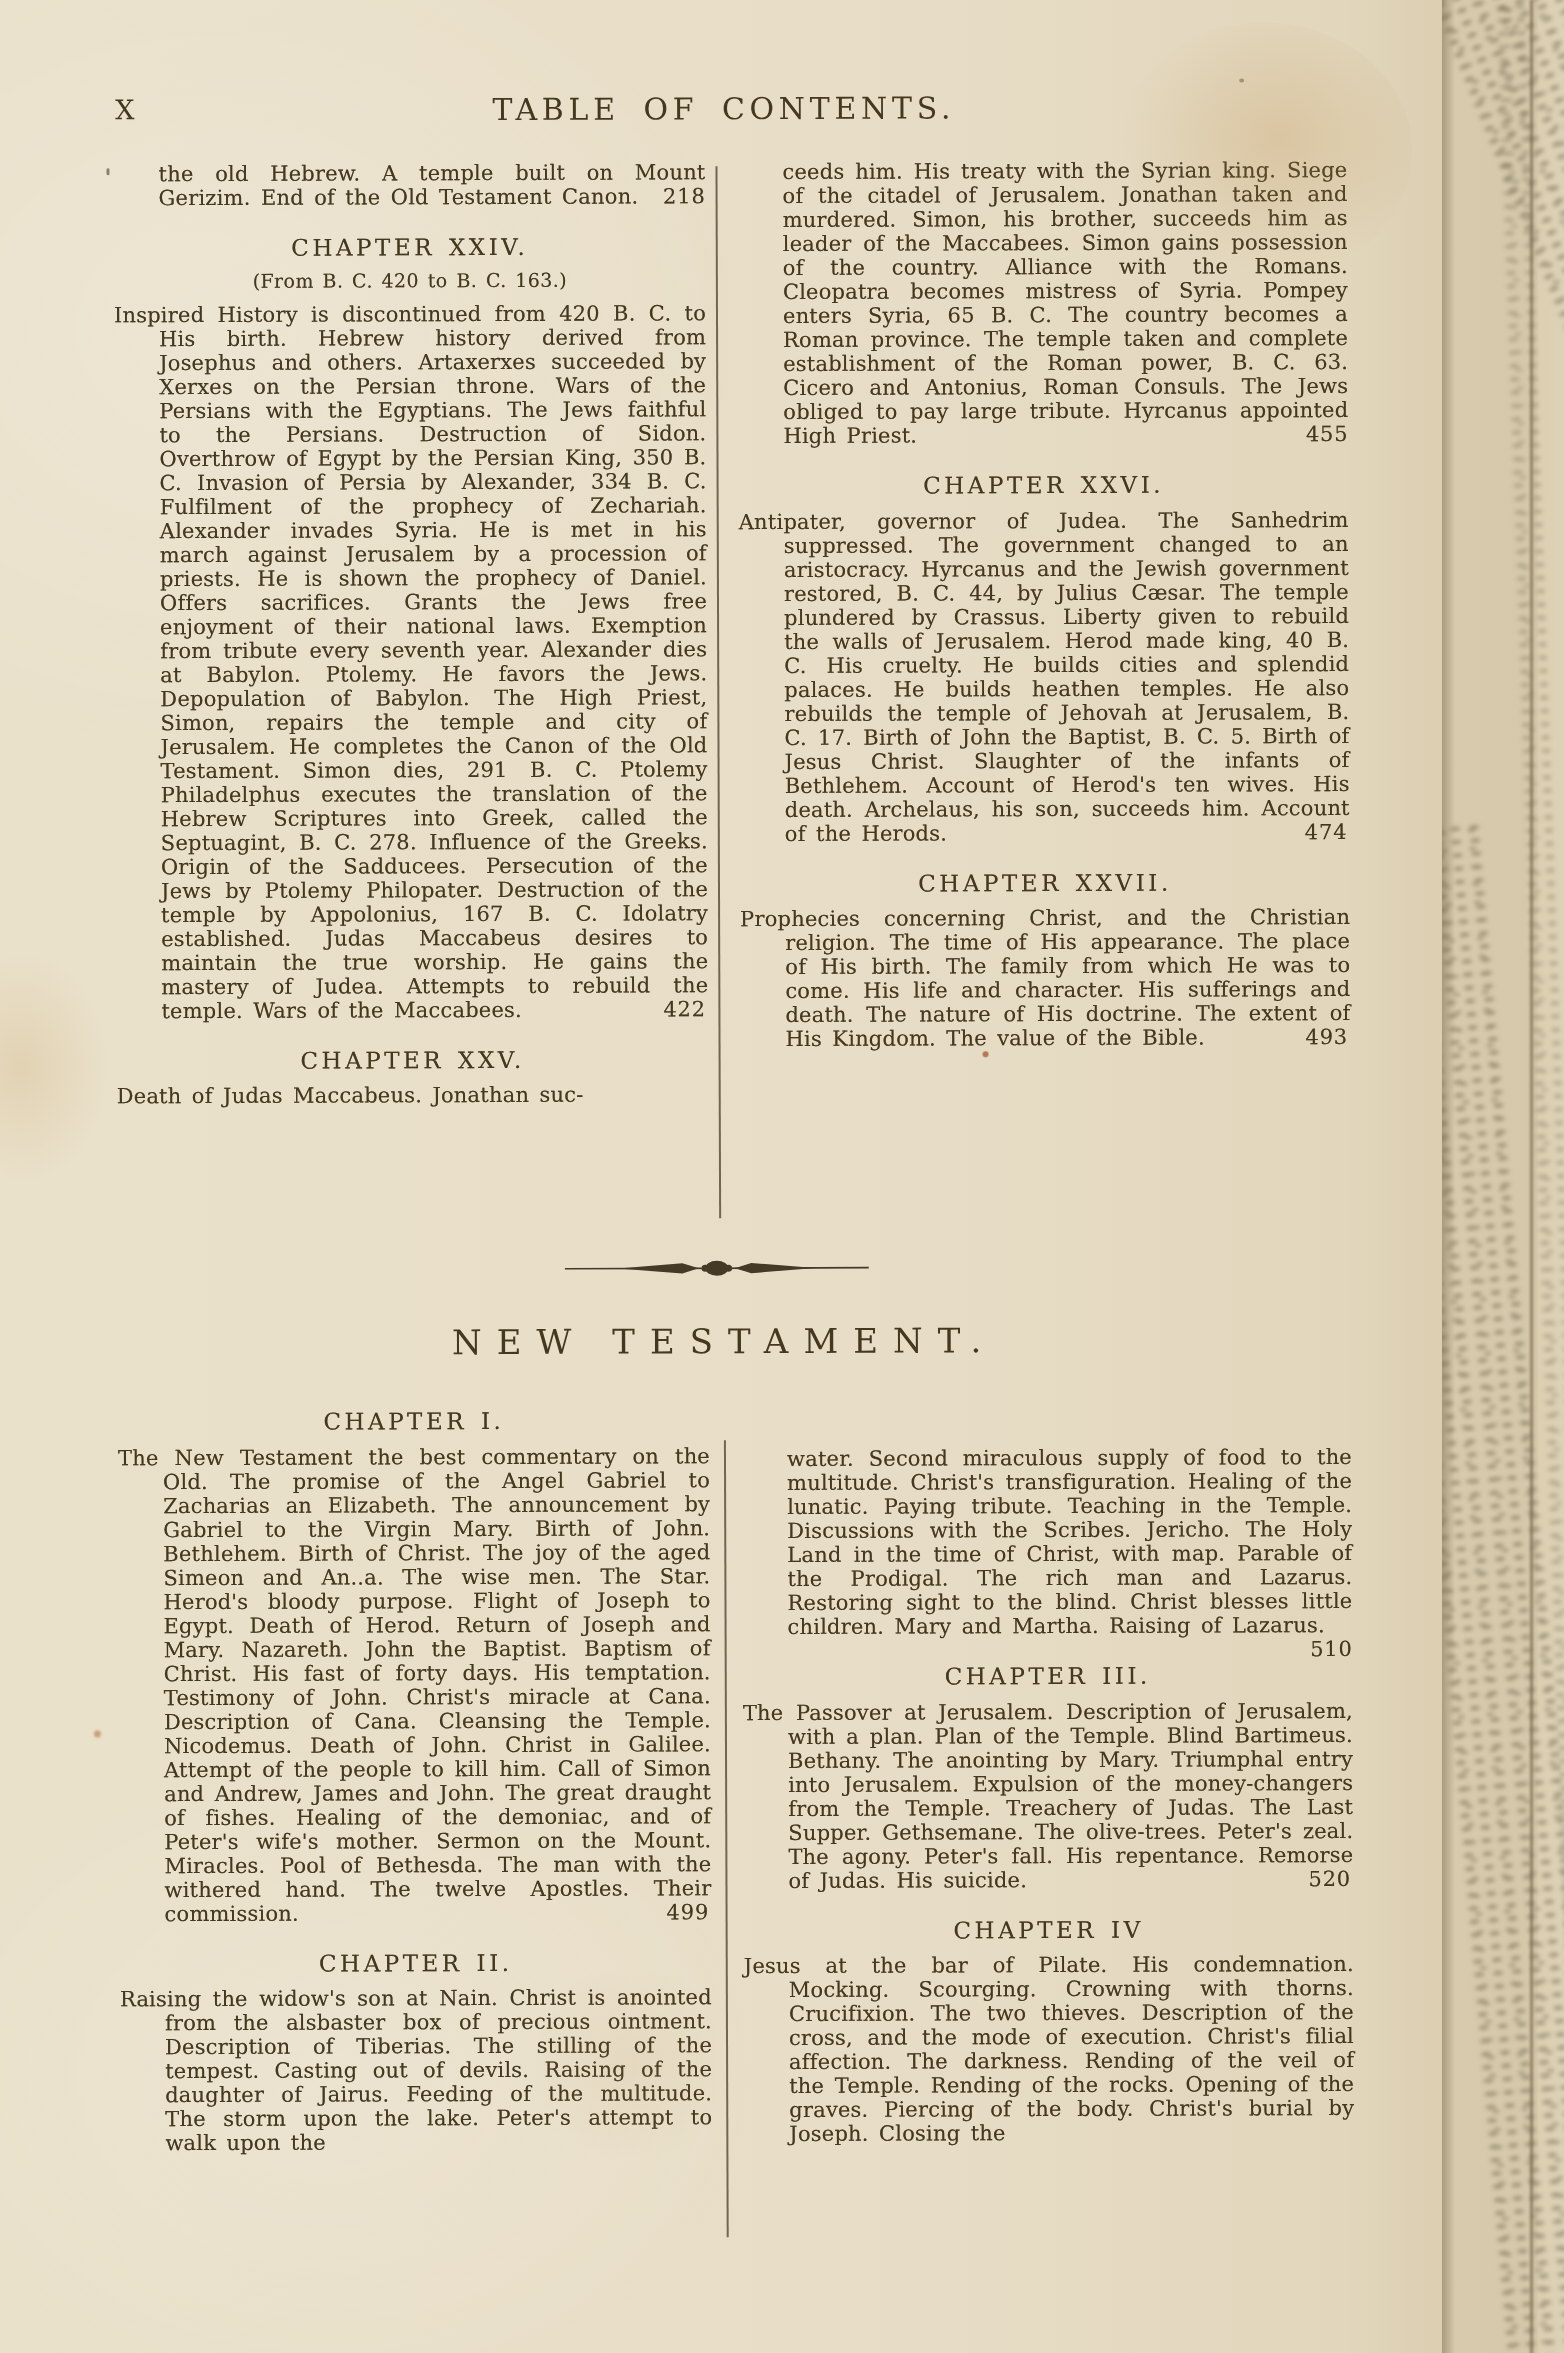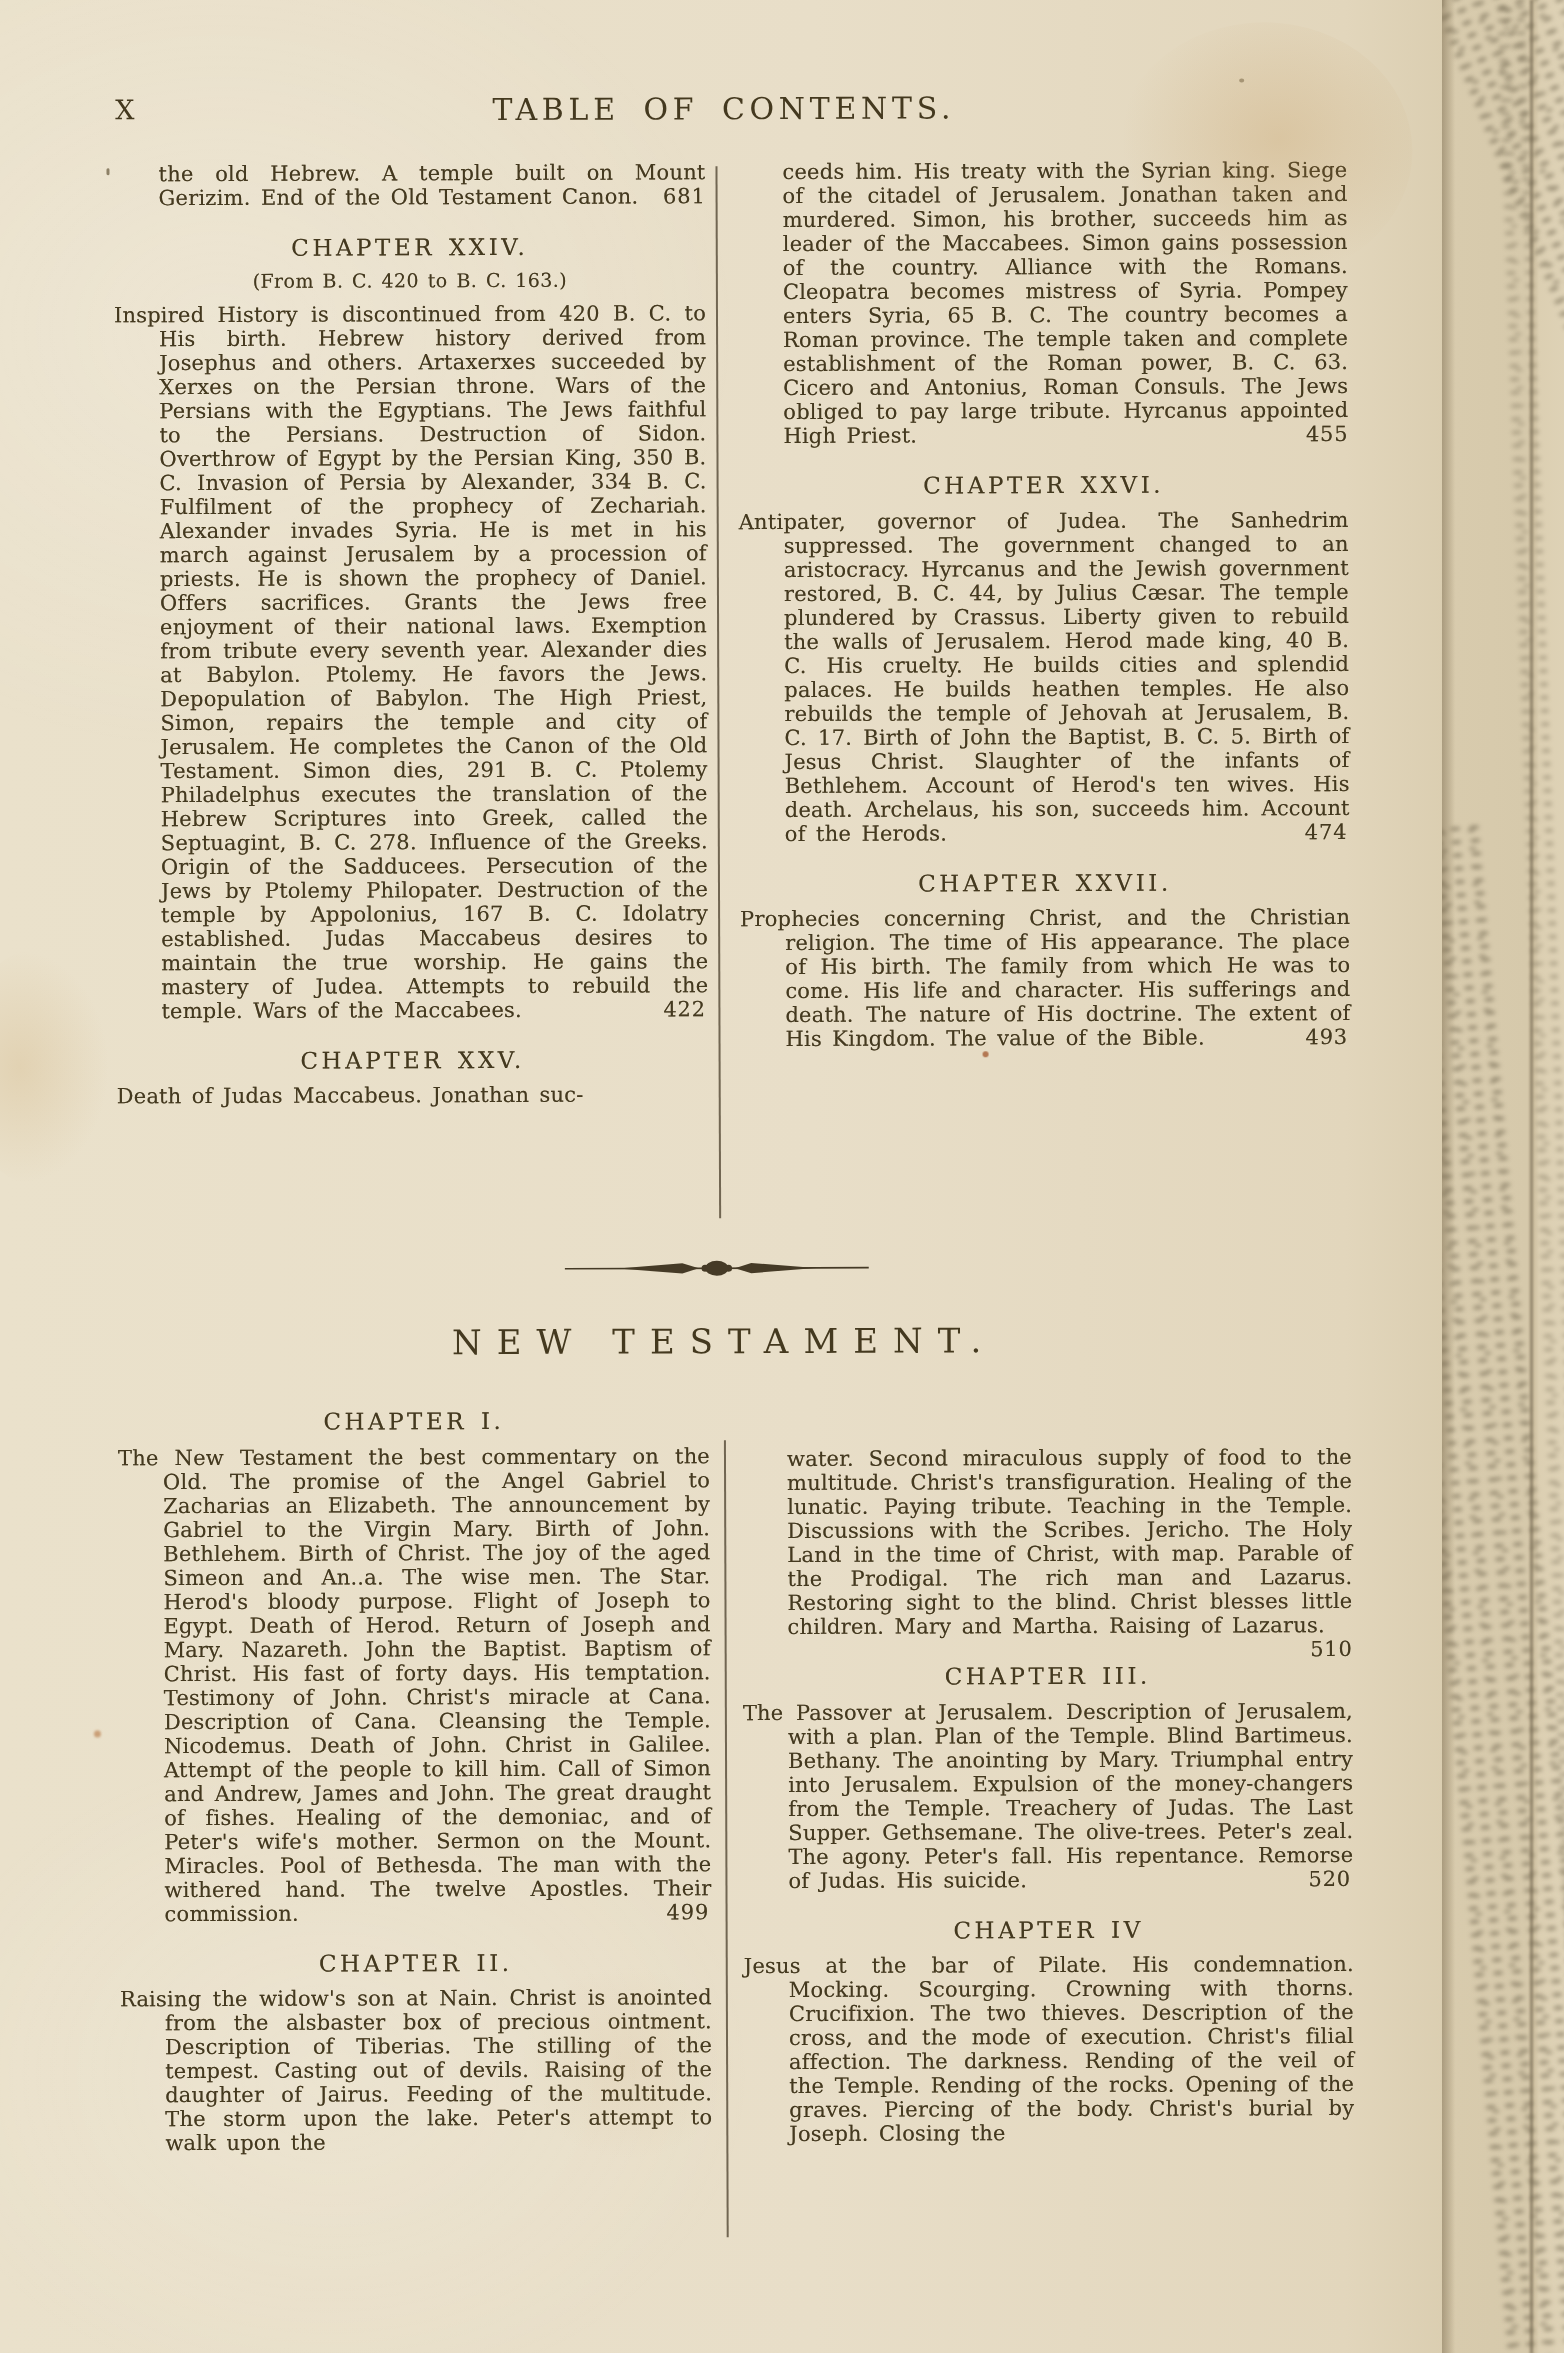--- a/index.html
+++ b/index.html
@@ -73,21 +73,21 @@
 <body>
 
 <div id="sheet">
 
   <div id="folio">X</div>
   <h1 id="page-title">TABLE OF CONTENTS.</h1>
 
   <div class="vrule" id="rule-ot"></div>
 
   <div class="col" id="ot-left">
-    <p class="cont"><span>the old Hebrew. A temple built on Mount Gerizim. End of the Old Testament Canon.</span><span class="pg">681</span></p>
+    <p class="cont"><span>the old Hebrew. A temple built on Mount Gerizim. End of the Old Testament Canon.</span><span class="pg">218</span></p>
     <h3 class="chap">CHAPTER XXIV.</h3>
     <div class="dates">(From B. C. 420 to B. C. 163.)</div>
     <p class="para"><span>Inspired History is discontinued from 420 B. C. to His birth. Hebrew history derived from Josephus and others. Artaxerxes succeeded by Xerxes on the Persian throne. Wars of the Persians with the Egyptians. The Jews faithful to the Persians. Destruction of Sidon. Overthrow of Egypt by the Persian King, 350 B. C. Invasion of Persia by Alexander, 334 B. C. Fulfilment of the prophecy of Zechariah. Alexander invades Syria. He is met in his march against Jerusalem by a procession of priests. He is shown the prophecy of Daniel. Offers sacrifices. Grants the Jews free enjoyment of their national laws. Exemption from tribute every seventh year. Alexander dies at Babylon. Ptolemy. He favors the Jews. Depopulation of Babylon. The High Priest, Simon, repairs the temple and city of Jerusalem. He completes the Canon of the Old Testament. Simon dies, 291 B. C. Ptolemy Philadelphus executes the translation of the Hebrew Scriptures into Greek, called the Septuagint, B. C. 278. Influence of the Greeks. Origin of the Sadducees. Persecution of the Jews by Ptolemy Philopater. Destruction of the temple by Appolonius, 167 B. C. Idolatry established. Judas Maccabeus desires to maintain the true worship. He gains the mastery of Judea. Attempts to rebuild the temple. Wars of the Maccabees.</span><span class="pg">422</span></p>
     <h3 class="chap">CHAPTER XXV.</h3>
     <p class="para">Death of Judas Maccabeus. Jonathan suc-</p>
   </div>
 
   <div class="col" id="ot-right">
     <p class="cont"><span>ceeds him. His treaty with the Syrian king. Siege of the citadel of Jerusalem. Jonathan taken and murdered. Simon, his brother, succeeds him as leader of the Maccabees. Simon gains possession of the country. Alliance with the Romans. Cleopatra becomes mistress of Syria. Pompey enters Syria, 65 B. C. The country becomes a Roman province. The temple taken and complete establishment of the Roman power, B. C. 63. Cicero and Antonius, Roman Consuls. The Jews obliged to pay large tribute. Hyrcanus appointed High Priest.</span><span class="pg">455</span></p>
     <h3 class="chap">CHAPTER XXVI.</h3>

